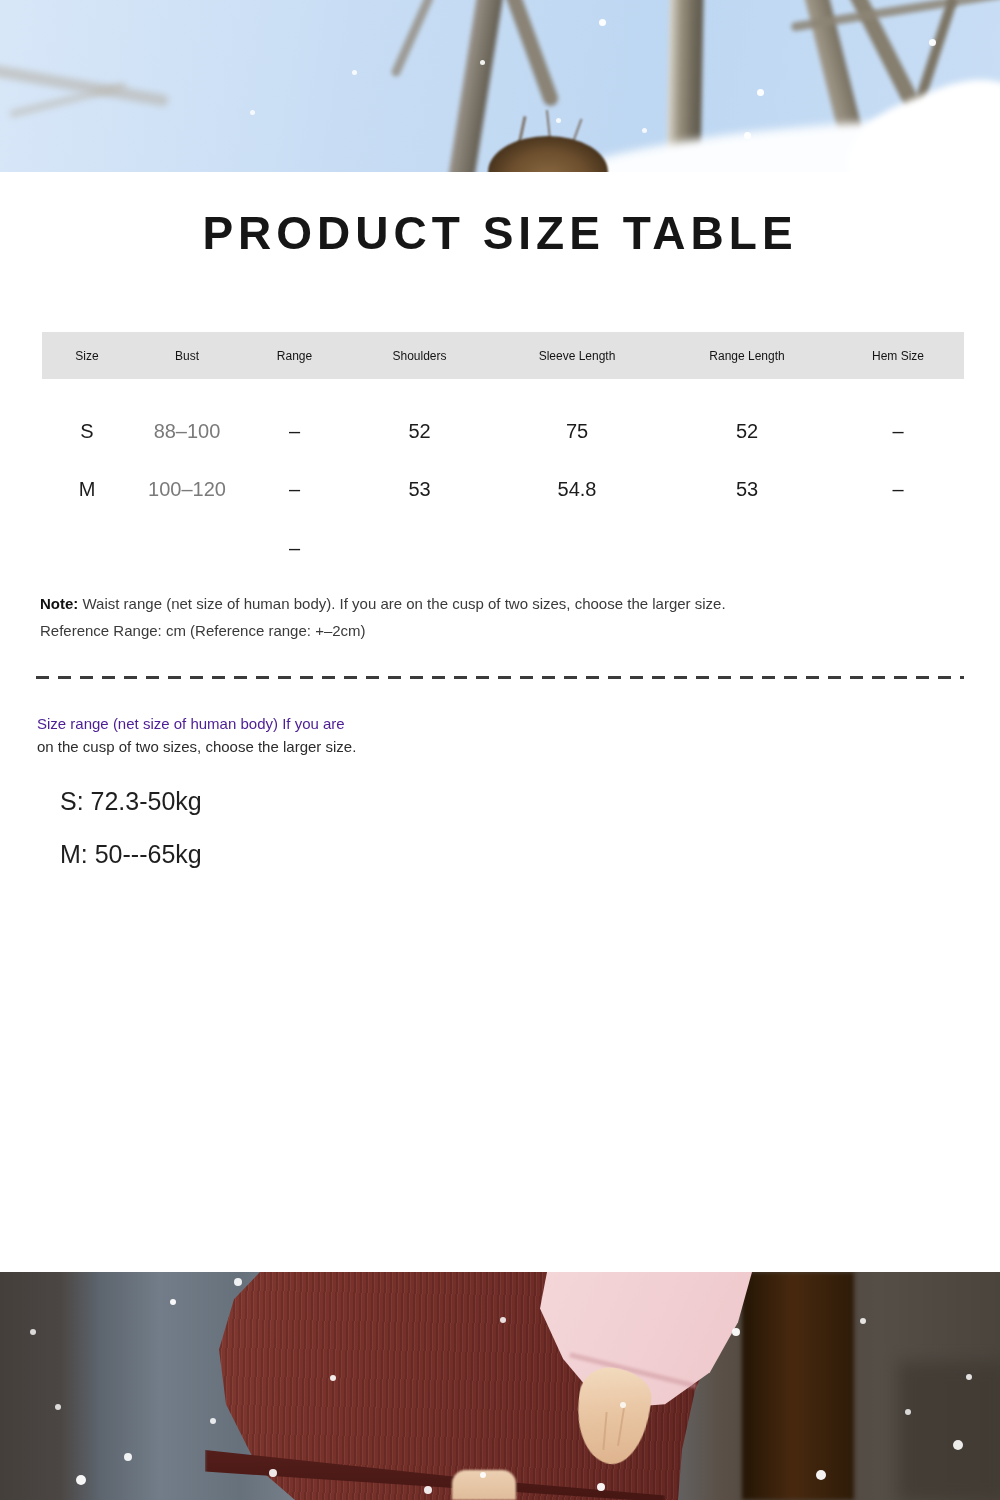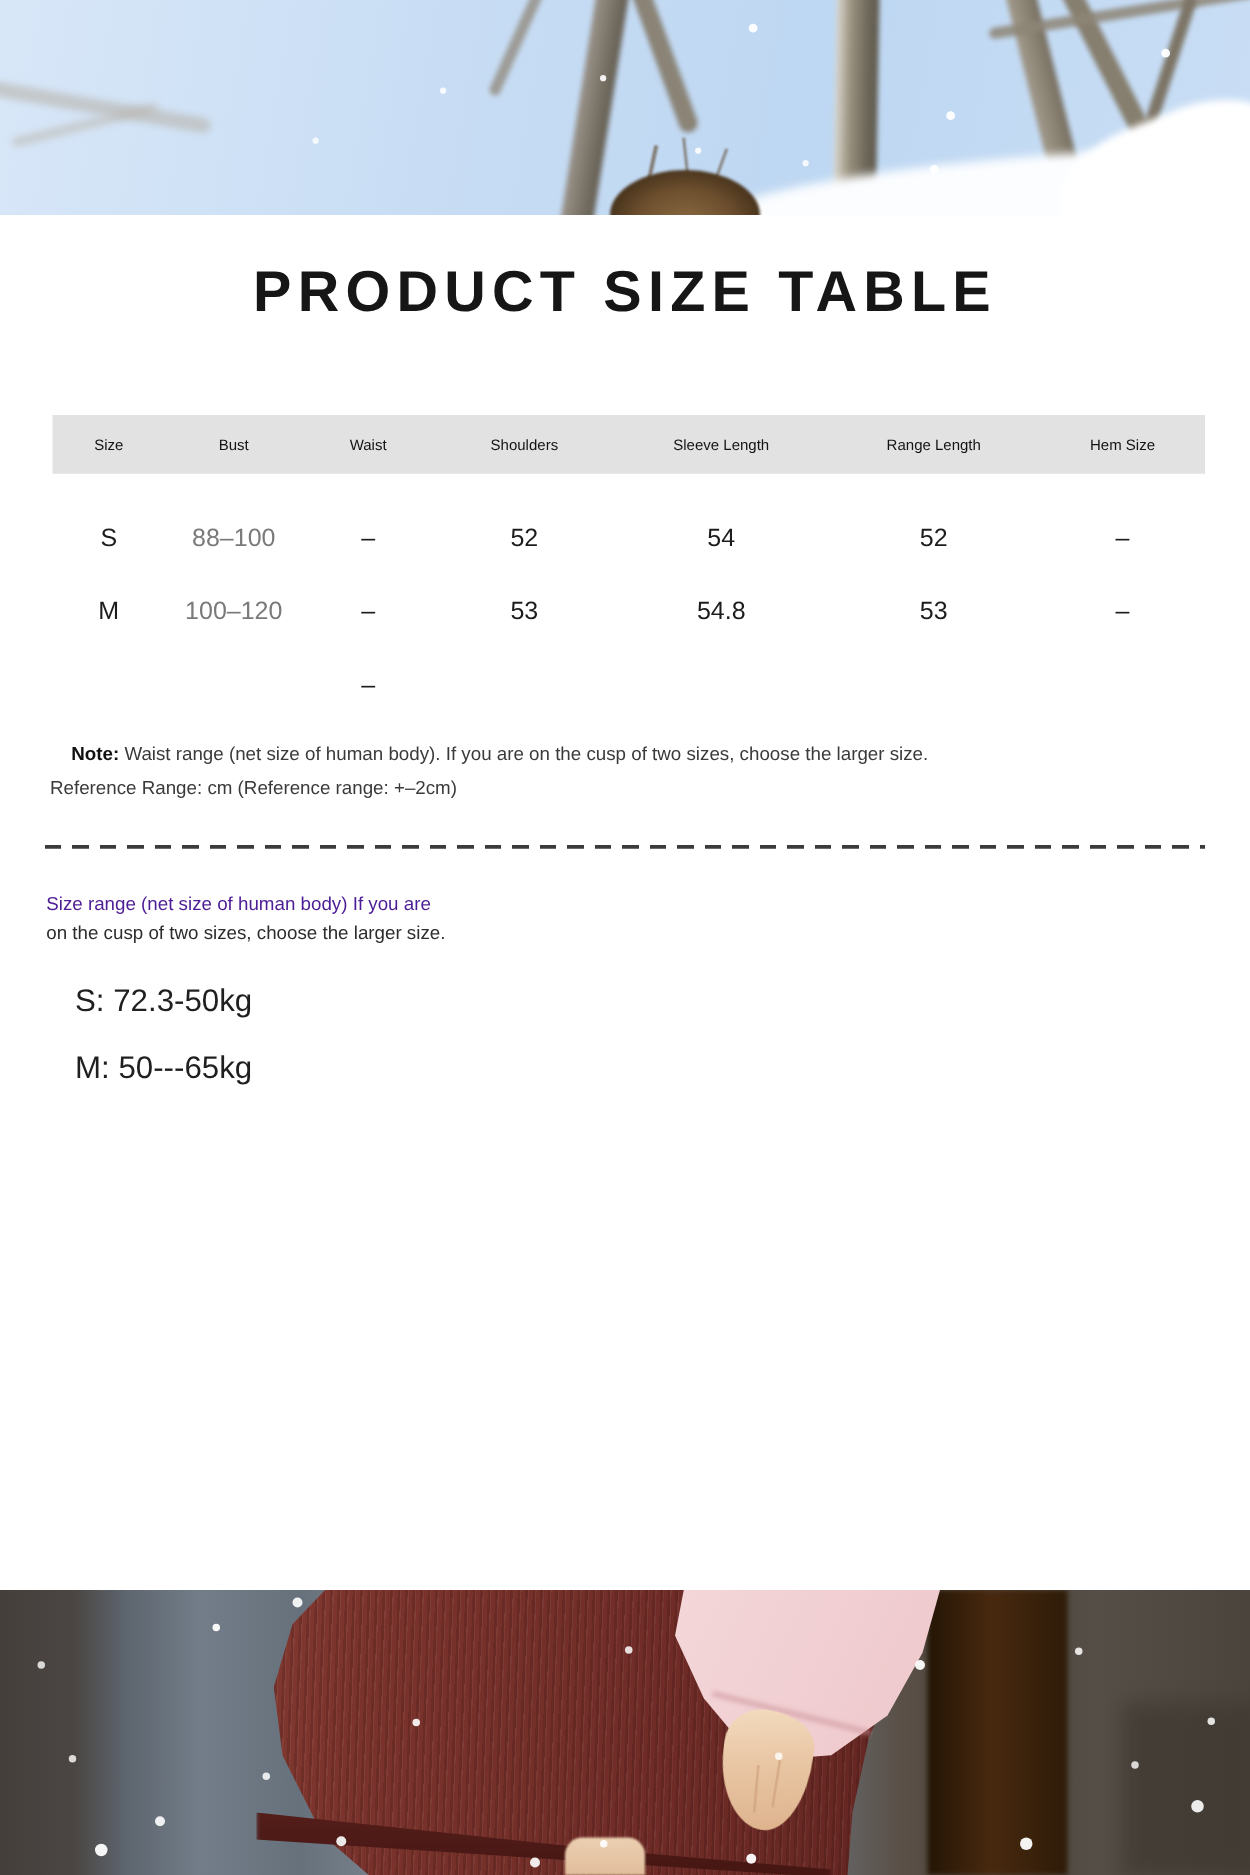--- a/index.html
+++ b/index.html
@@ -51,21 +51,21 @@
   .thead { position:absolute; left:42px; top:332px; width:922px; height:47px;
     background:#e2e2e2; display:flex; align-items:center; }
   .trow { position:absolute; left:42px; width:922px; display:flex; align-items:center; height:26px; }
   .r0 { top:418px; } .r1 { top:476px; } .r2 { top:535px; }
   .cell { text-align:center; font-size:12px; color:#141414; }
   .trow .cell { font-size:20px; color:#1c1c1c; }
   .c0{width:90px;} .c1{width:110px;} .c2{width:105px;} .c3{width:145px;} .c4{width:170px;text-align:center;} .c5{width:170px;} .c6{width:132px;}
   .muted { color:#7a7a7a !important; }
 
   
-  .note-line { position:absolute; left:40px; top:595px; font-size:15px; color:#3a3a3a;margin-left:17px; }
+  .note-line { position:absolute; left:40px; top:595px; font-size:15px; color:#3a3a3a; }
   .note-line b { color:#111111; }
   .ref-line { position:absolute; left:40px; top:622px; font-size:15px; color:#3a3a3a; }
   .divider { position:absolute; left:36px; top:676px; width:928px; height:3px;
     background:repeating-linear-gradient(90deg,#3b3b3b 0 13px,transparent 13px 22px); }
   .range1 { position:absolute; left:37px; top:715px; font-size:15px; color:#4c1d95; }
   .range2 { position:absolute; left:37px; top:738px; font-size:15px; color:#2c2c2c; }
   .weight { position:absolute; left:60px; font-size:25px; color:#1f1f1f; }
   .w0 { top:787px; } .w1 { top:840px; }
 
   
@@ -137,33 +137,33 @@
     <div class="hair h3"></div>
     <div class="model-head"></div>
     <div class="dots-top"></div>
   </div>
 
   <div class="title">PRODUCT SIZE TABLE</div>
 
   <div class="thead">
     <div class="cell c0">Size</div>
     <div class="cell c1">Bust</div>
-    <div class="cell c2">Waist</div>
+    <div class="cell c2">Range</div>
     <div class="cell c3">Shoulders</div>
     <div class="cell c4">Sleeve Length</div>
     <div class="cell c5">Range Length</div>
     <div class="cell c6">Hem Size</div>
   </div>
 
   <div class="trow r0">
     <div class="cell c0">S</div>
     <div class="cell c1 muted">88–100</div>
     <div class="cell c2">–</div>
     <div class="cell c3">52</div>
-    <div class="cell c4">54</div>
+    <div class="cell c4">75</div>
     <div class="cell c5">52</div>
     <div class="cell c6">–</div>
   </div>
 
   <div class="trow r1">
     <div class="cell c0">M</div>
     <div class="cell c1 muted">100–120</div>
     <div class="cell c2">–</div>
     <div class="cell c3">53</div>
     <div class="cell c4">54.8</div>

